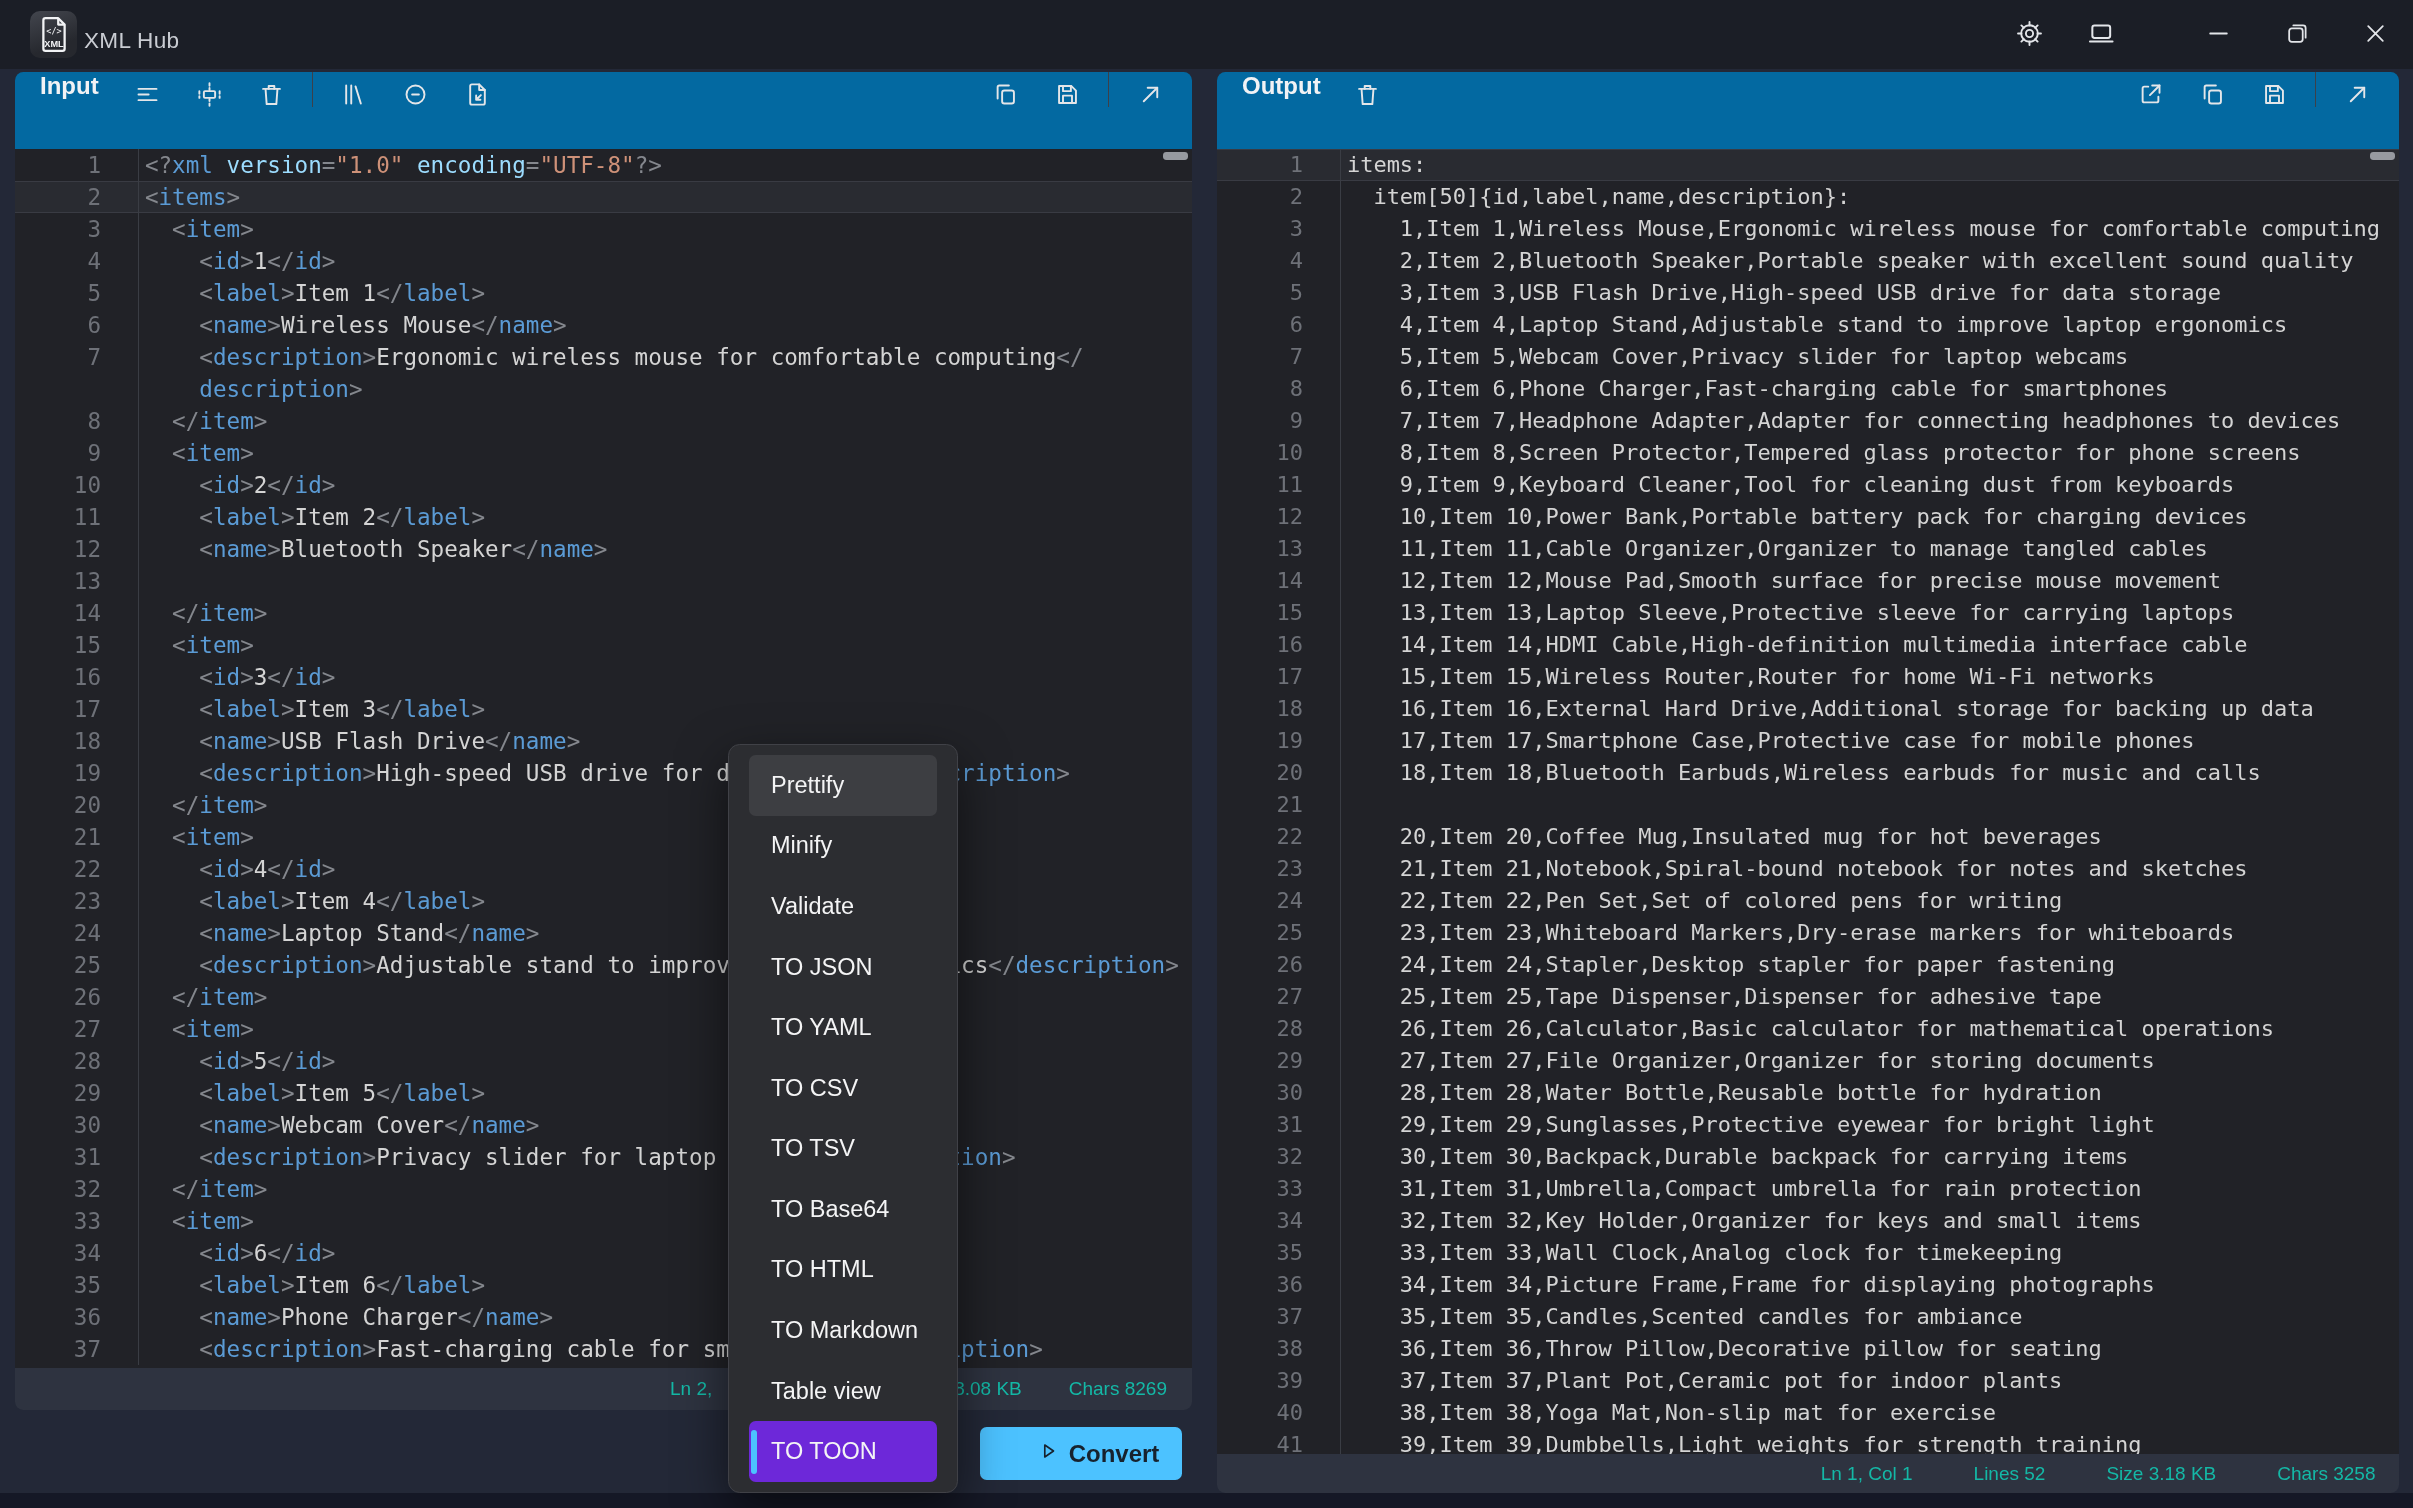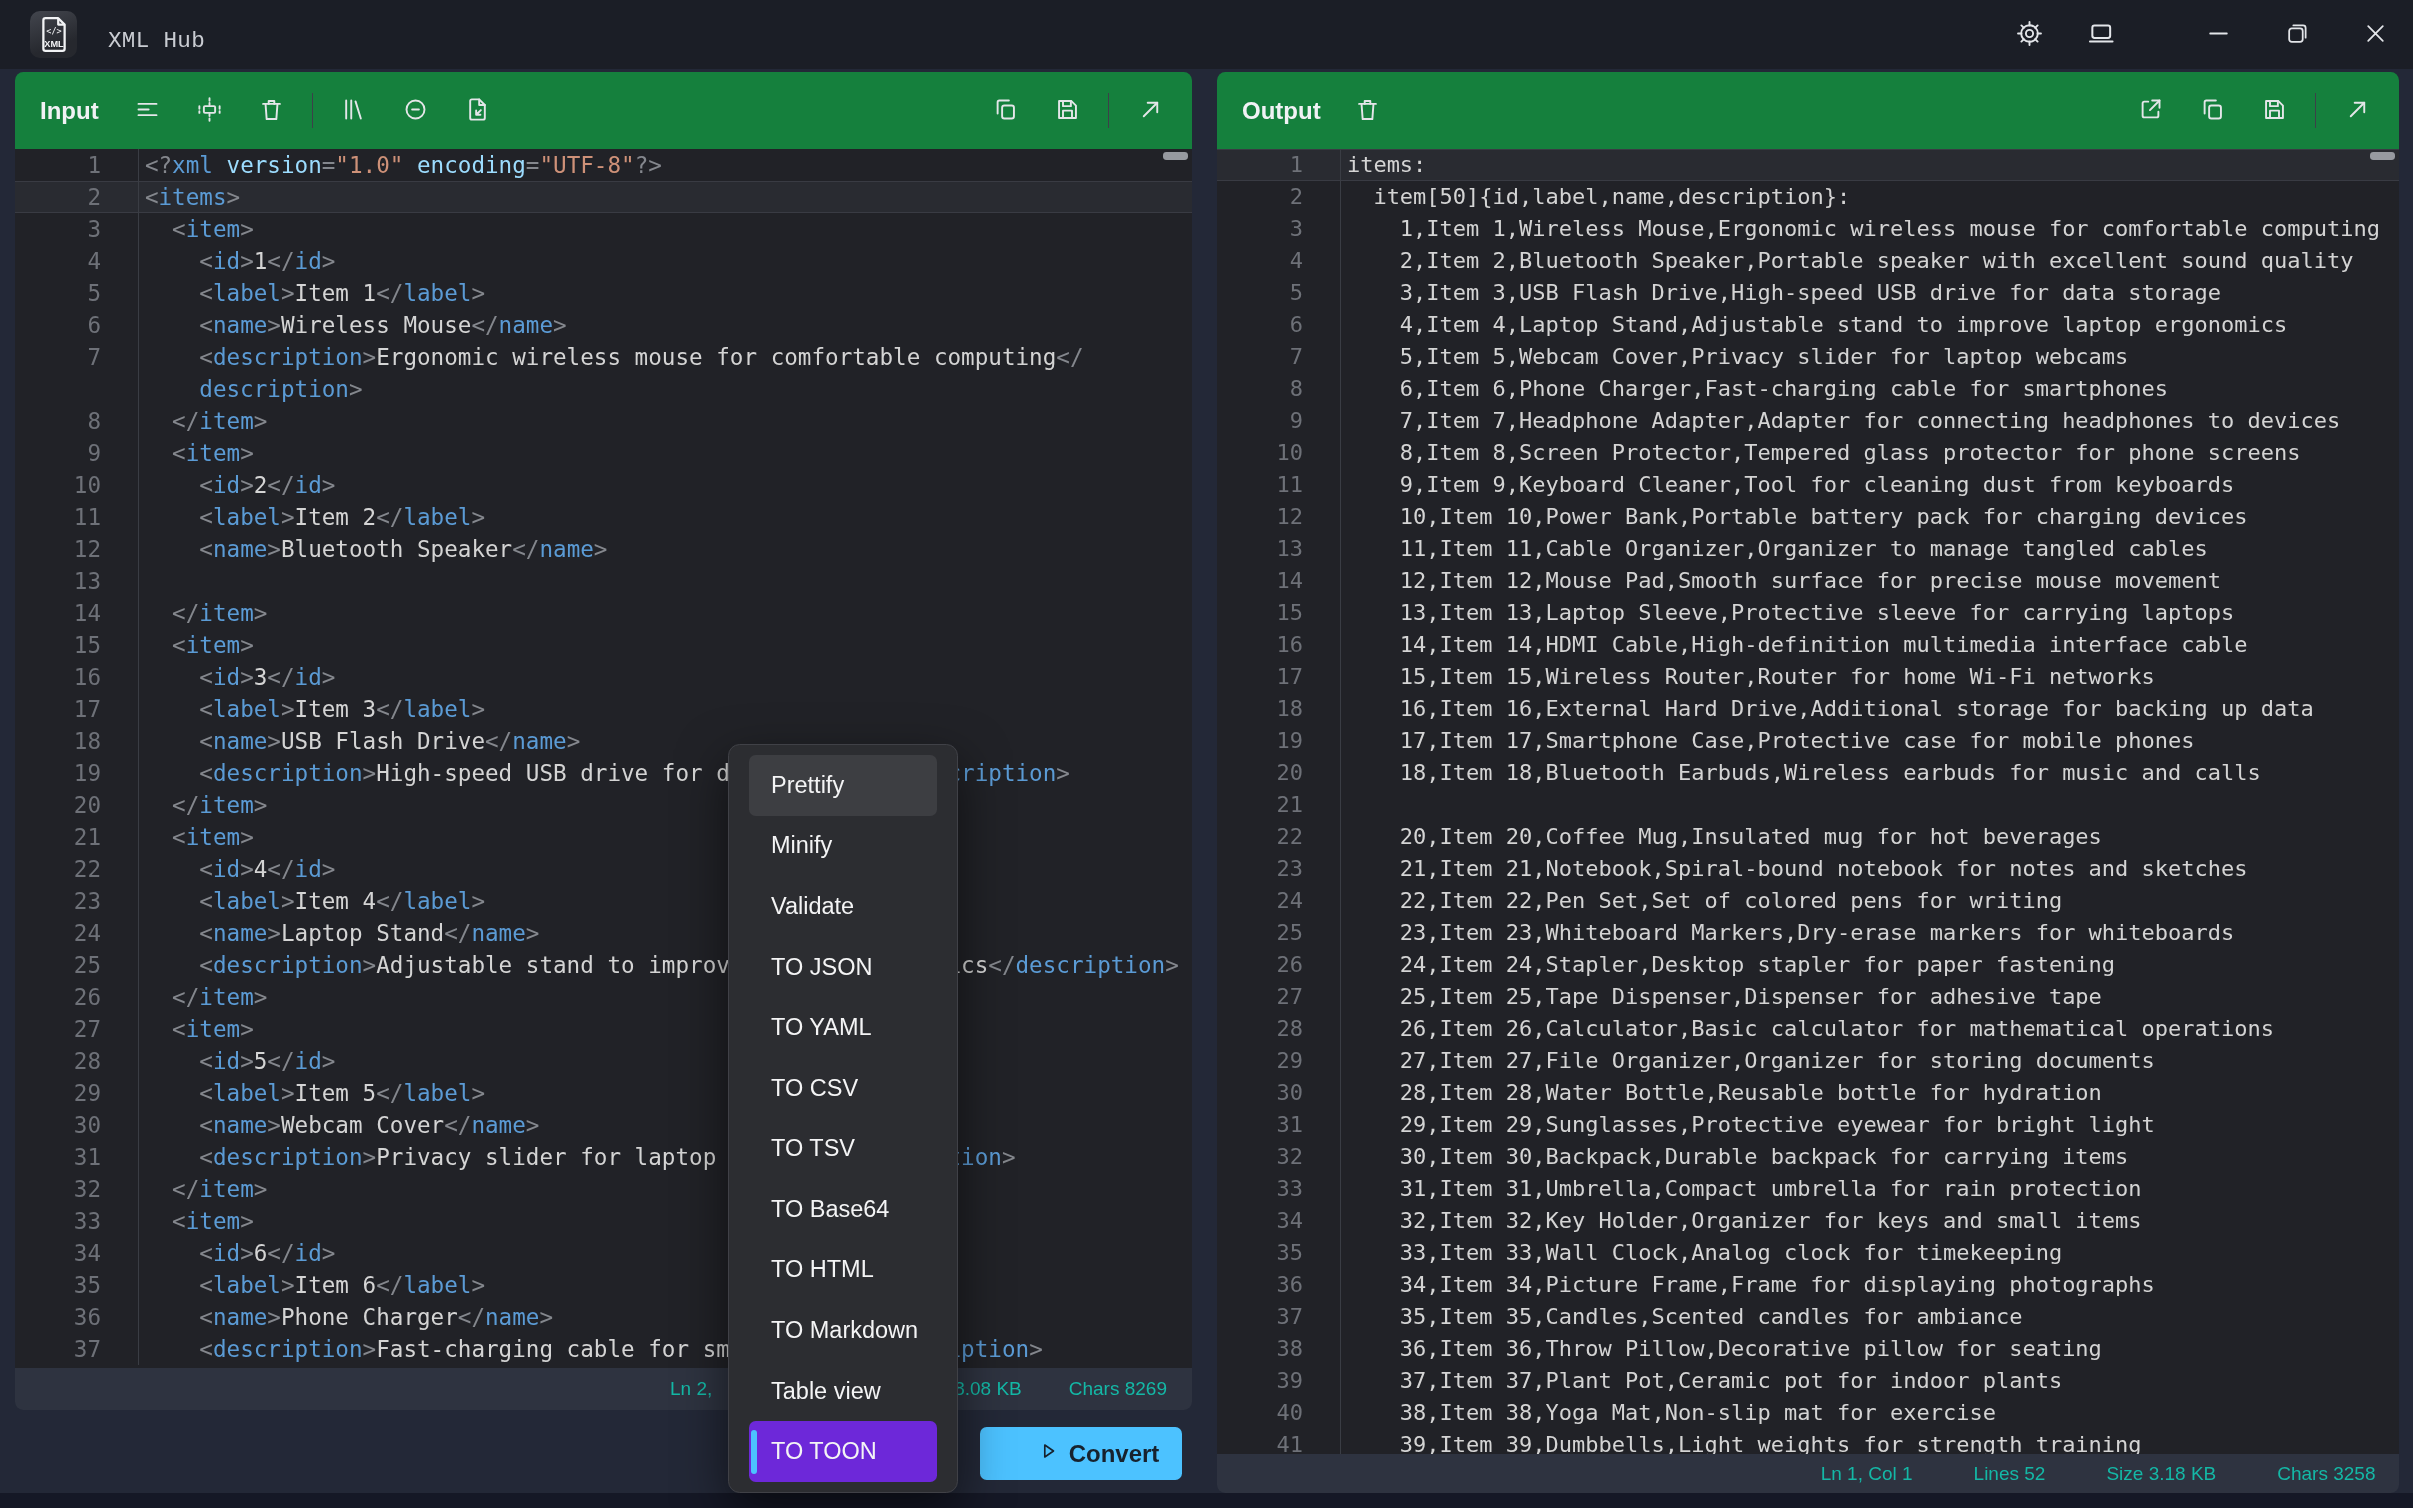--- a/index.html
+++ b/index.html
@@ -4,29 +4,29 @@
 <style>
   * { margin:0; padding:0; box-sizing:border-box; }
   html,body { width:2413px; height:1508px; overflow:hidden; background:#10131b; }
   body { font-family:"Liberation Sans", sans-serif; }
   #stage { position:relative; width:2413px; height:1508px; background:#232837; overflow:hidden; }
 
   
   .titlebar { position:absolute; left:0; top:0; width:2413px; height:69px; background:#1b1e26; display:flex; align-items:center; }
   .app-icon { position:absolute; left:30px; top:11px; width:47px; height:47px; border-radius:10px;
     background:linear-gradient(160deg,#43464e 0%,#26282e 70%); display:flex; align-items:center; justify-content:center; }
-  .app-title { position:absolute; left:108px; top:0; height:81px; display:flex; align-items:center;
-    color:#c9ccd2; font-size:22.6px; letter-spacing:0.3px;font-family:Liberation Mono, monospace; }
+  .app-title { position:absolute; left:84px; top:0; height:81px; display:flex; align-items:center;
+    color:#c9ccd2; font-size:22.6px; letter-spacing:0.3px; }
   .tb-btn { position:absolute; top:0; width:59px; height:69px; display:flex; align-items:center; justify-content:center; cursor:default; }
   .tb-btn svg { stroke:#e3e5e9; fill:none; stroke-width:1.7; stroke-linecap:round; stroke-linejoin:round; }
 
   
   .panel { position:absolute; border-radius:8.4px; }
-  .panel-toolbar { position:absolute; left:0; top:0; right:0; height:77px; background:#15803d; border-radius:8.4px 8.4px 0 0;
-    display:flex; align-items:center; }
+  .panel-toolbar { position:absolute; left:0; top:0; right:0; height:77px; background:#0369a1; border-radius:8.4px 8.4px 0 0;
+    display:flex; }
   .panel-title { font-size:24px; font-weight:600; color:#f1f2f5; margin-left:25px; }
   .icon-btn { width:47px; height:47px; display:flex; align-items:center; justify-content:center; margin:0 7.5px; border-radius:6.7px; }
   .icon-btn svg { stroke:#e4e6e9; fill:none; stroke-width:1.7; stroke-linecap:round; stroke-linejoin:round; }
   .tb-divider { width:0.8px; height:35px; background:#3c4049; margin:0 10px; }
   .tb-spacer { flex:1; }
 
   .editor { position:absolute; left:0; right:0; background:#212227; overflow:hidden; }
   .ed-row { display:flex; height:32px; line-height:32px; font-family:"DejaVu Sans Mono", monospace; }
   .ed-row .ln { flex:0 0 124px; text-align:right; padding-right:37px; color:#6e7178; border-right:0.8px solid #3a3d44; }
   .ed-row .code { white-space:pre; padding-left:5.9px; color:#d4d4d4; }

